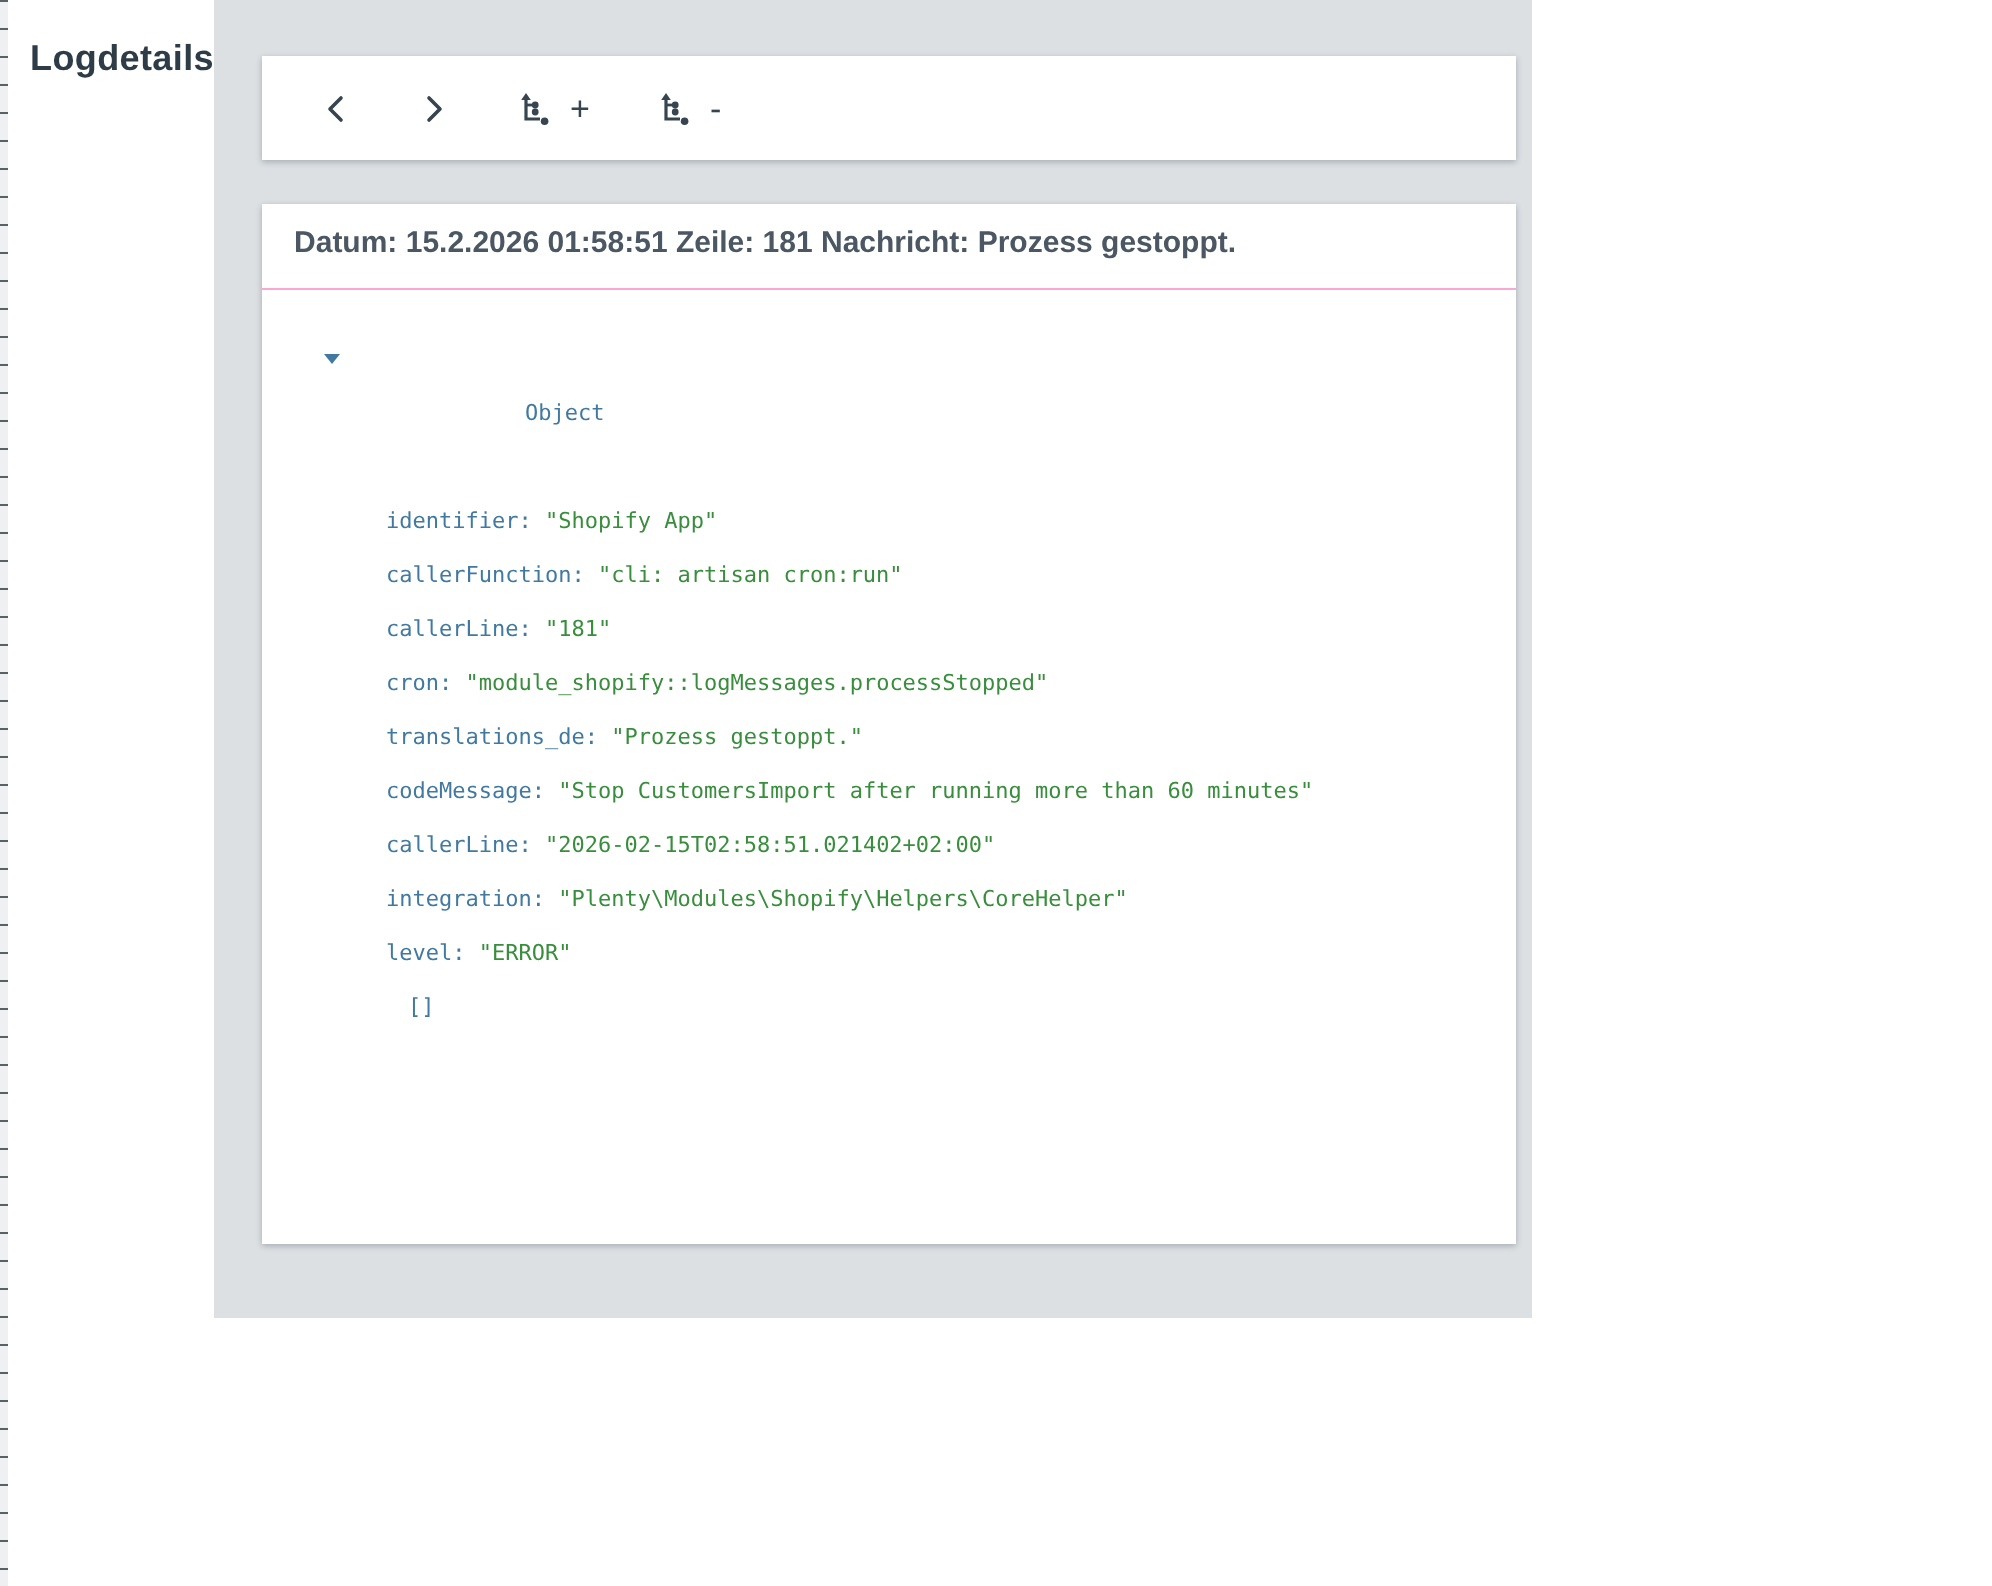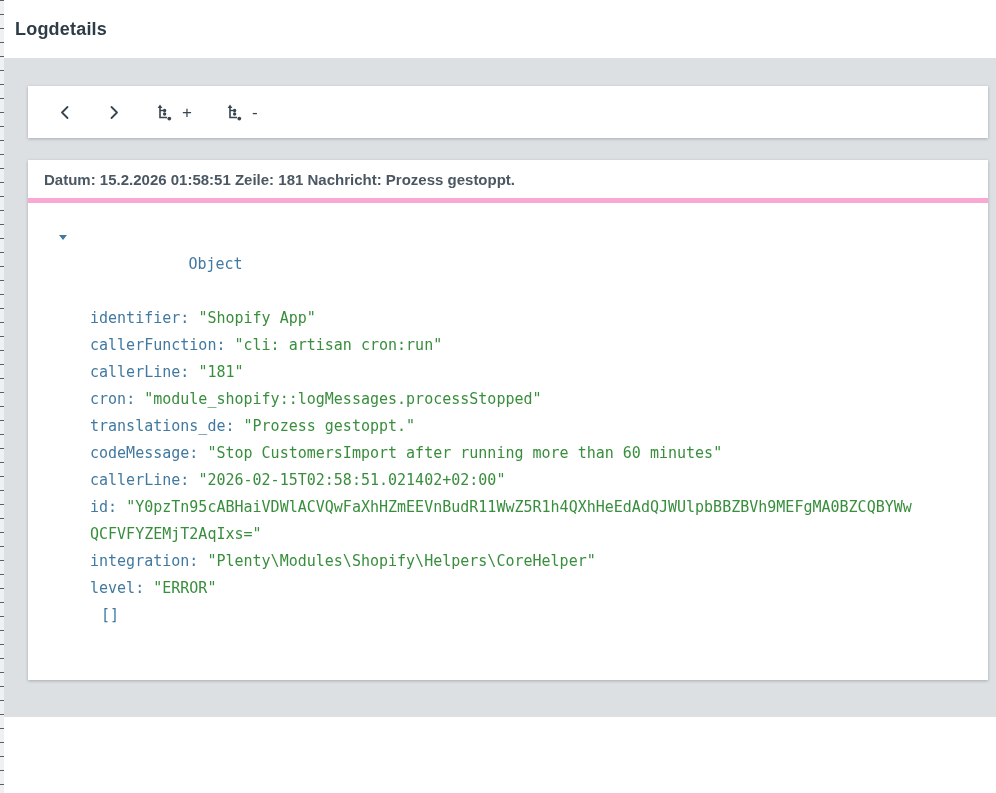--- a/index.html
+++ b/index.html
@@ -16,21 +16,21 @@
   body{
     width:996px;height:793px;overflow:hidden;
     background:#fff;
     font-family:"Liberation Sans",sans-serif;
   }
   .page{position:relative;width:996px;height:793px;display:flex}
   .edge-strip{
     width:4px;height:100%;flex:0 0 4px;
     background:repeating-linear-gradient(180deg,#5a6165 0 1px,#eef0f1 1px 14px);
   }
-  .modal{flex:1 1 auto;display:flex;flex-direction:column;min-width:0}
+  .modal{flex:1 1 auto;display:flex;flex-direction:row;min-width:0}
 
   .titlebar{
     height:58px;background:#fff;display:flex;align-items:center;
     padding-left:11px;flex:0 0 58px;
   }
   .dialog-title{font-size:18px;font-weight:bold;color:var(--title);letter-spacing:.2px}
 
   .body-gray{
     height:659px;flex:0 0 659px;background:var(--gray);
     padding:28px 8px 0 24px;
@@ -49,26 +49,26 @@
     font-family:inherit;
   }
   .tb-btn svg{display:block}
   .tb-label{font-size:17px;line-height:1;color:var(--icon);font-weight:400}
 
   .content{
     margin-top:22px;height:520px;
   }
   .summary{
     padding:11px 16px;height:43px;
-    border-bottom:5px solid #f9a8d4;
+    border-bottom:1px solid #f9a8d4;
     font-size:15px;font-weight:bold;color:var(--summary);
   }
   .tree{
     font-family:"DejaVu Sans Mono",monospace;
-    font-size:15px;line-height:27px;
+    font-size:11px;line-height:27px;
     color:var(--key);
     padding:21px 16px 0 31px;
   }
   .row{position:relative;max-width:91ch;word-break:break-all;white-space:pre-wrap}
   .k{color:var(--key)}
   .k::after{content:": ";white-space:pre}
   .k.no-colon::after{content:""}
   .v{color:var(--key)}
   .v.str{color:var(--str)}
   .children{margin-left:31px}
@@ -161,21 +161,20 @@
           </div>
 
           <div class="children">
             <div class="row"><span class="k">identifier</span><span class="v str">"Shopify App"</span></div>
             <div class="row"><span class="k">callerFunction</span><span class="v str">"cli: artisan cron:run"</span></div>
             <div class="row"><span class="k">callerLine</span><span class="v str">"181"</span></div>
             <div class="row"><span class="k">cron</span><span class="v str">"module_shopify::logMessages.processStopped"</span></div>
             <div class="row"><span class="k">translations_de</span><span class="v str">"Prozess gestoppt."</span></div>
             <div class="row"><span class="k">codeMessage</span><span class="v str">"Stop CustomersImport after running more than 60 minutes"</span></div>
             <div class="row"><span class="k">callerLine</span><span class="v str">"2026-02-15T02:58:51.021402+02:00"</span></div>
-            <div class="row"><span class="k">id</span><span class="v str">"Y0pzTn95cABHaiVDWlACVQwFaXhHZmEEVnBudR11WwZ5R1h4QXhHeEdAdQJWUlpbBBZBVh9MEFgMA0BZCQBYWwQCFVFYZEMjT2AqIxs="</span></div>
             <div class="row"><span class="k">integration</span><span class="v str">"Plenty\Modules\Shopify\Helpers\CoreHelper"</span></div>
             <div class="row"><span class="k">level</span><span class="v str">"ERROR"</span></div>
 
             <div class="arr-children">
               <div class="row"><span class="v">[]</span></div>
             </div>
 
           </div>
         </div>
       </div>

